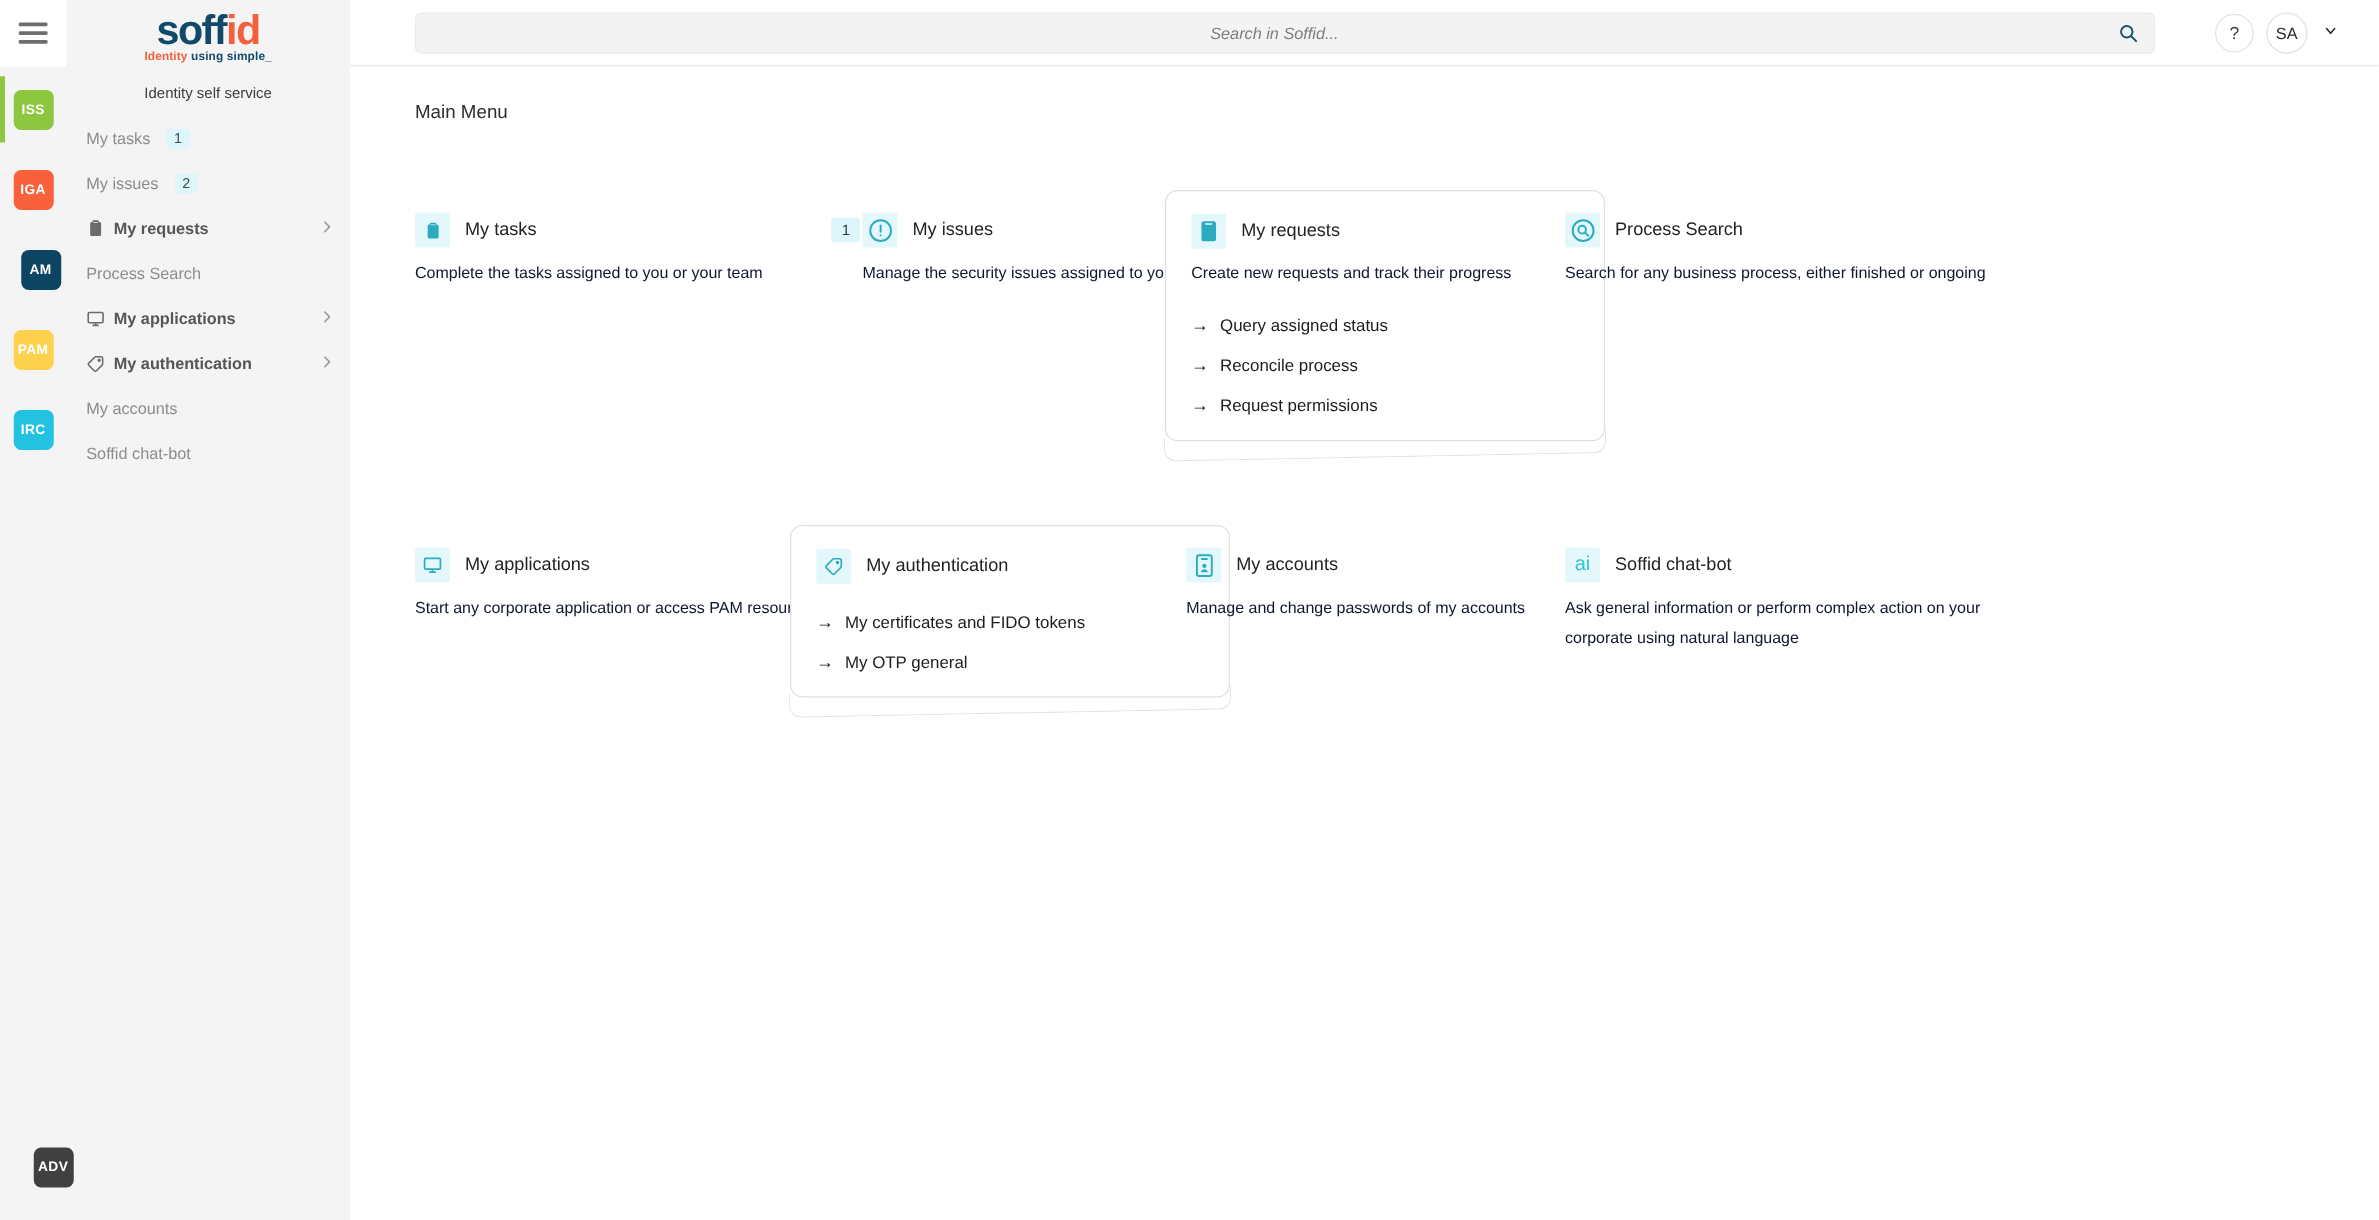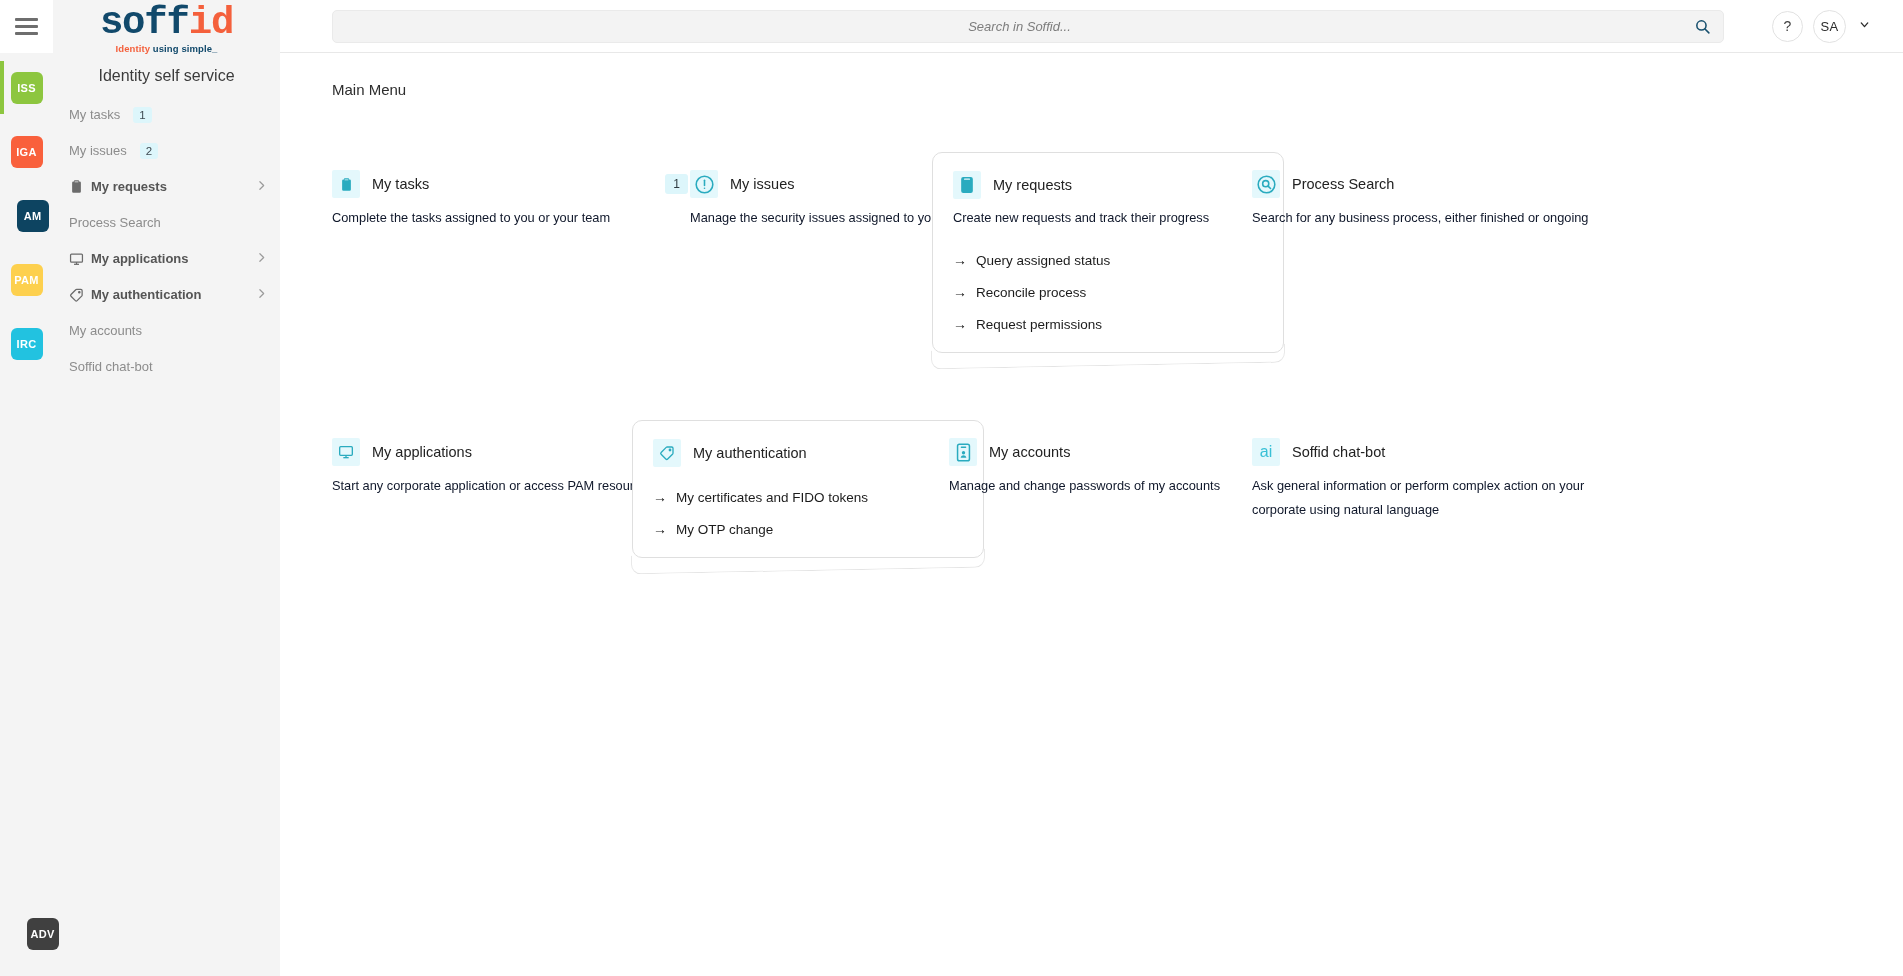--- a/index.html
+++ b/index.html
@@ -39,27 +39,27 @@
   .rail-bottom { position: absolute; bottom: 26px; left: 16px; width: 53px; display: flex; justify-content: center; }
 
   
   .sidebar {
     width: 227px; flex: 0 0 227px; height: 976px;
     background: #f4f4f4;
     display: flex; flex-direction: column;
   }
   .logo-wrap { height: 53px; background: #f4f4f4; display: flex; align-items: center; justify-content: center; padding-top: 4px;}
   .logo { text-align: center; line-height: 1; }
-  .logo-main { font-size: 39px; font-weight: bold; letter-spacing: -1.2px; font-family: Liberation Mono, monospace; }
+  .logo-main { font-size: 33px; font-weight: bold; letter-spacing: -1.2px; font-family: Liberation Sans, sans-serif; }
   .logo-main .a { color: #11496b; }
   .logo-main .b { color: #f4603c; }
   .logo-sub { font-size: 9.5px; font-weight: bold; letter-spacing: .1px; margin-top: 1px; }
   .logo-sub .o { color: #f4603c; }
   .logo-sub .n { color: #11496b; }
-  .app-title { text-align: center; font-size: 16px; color: #3b3b3b; padding: 14px 0 16px; }
+  .app-title { text-align: center; font-size: 12px; color: #3b3b3b; padding: 14px 0 16px; }
 
   .nav { padding: 0 0 0 0; }
   .nav-item {
     display: flex; align-items: center; gap: 7px;
     padding: 0 12px 0 16px; height: 27px; margin-bottom: 0;
     color: #8c8c8c; font-size: 13px; cursor: pointer; position: relative;
   }
   .nav-item + .nav-item { margin-top: 0; }
   .nav-item.strong { color: #555; font-weight: bold; }
   .nav-badge {
@@ -359,21 +359,21 @@
                 </span>
                 <span class="card-title">My authentication</span>
               </div>
               <div class="card-links">
                 <div class="card-link">
                   <span class="arr">→</span>
                   <span>My certificates and FIDO tokens</span>
                 </div>
                 <div class="card-link">
                   <span class="arr">→</span>
-                  <span>My OTP change</span>
+                  <span>My OTP general</span>
                 </div>
               </div>
             </div>
           </div>
           <div class="card" style="left: 617px; top: 308px;">
             <div class="card-inner">
               <div class="card-head ">
                 <span class="card-icon">
                   <svg width="19" height="21" viewBox="0 0 24 26" fill="none" stroke="currentColor" stroke-width="1.9">
                     <rect x="4.5" y="2.5" width="15" height="21" rx="2.3"></rect>

